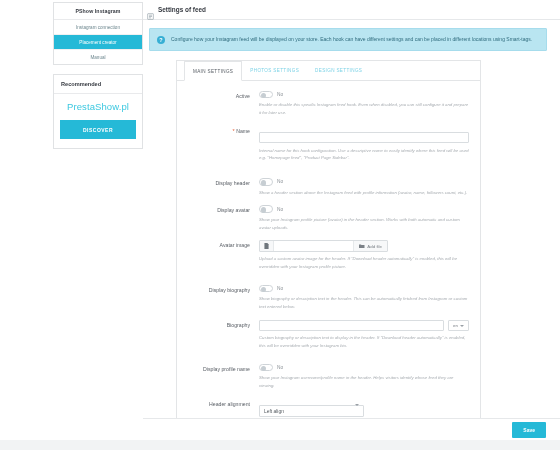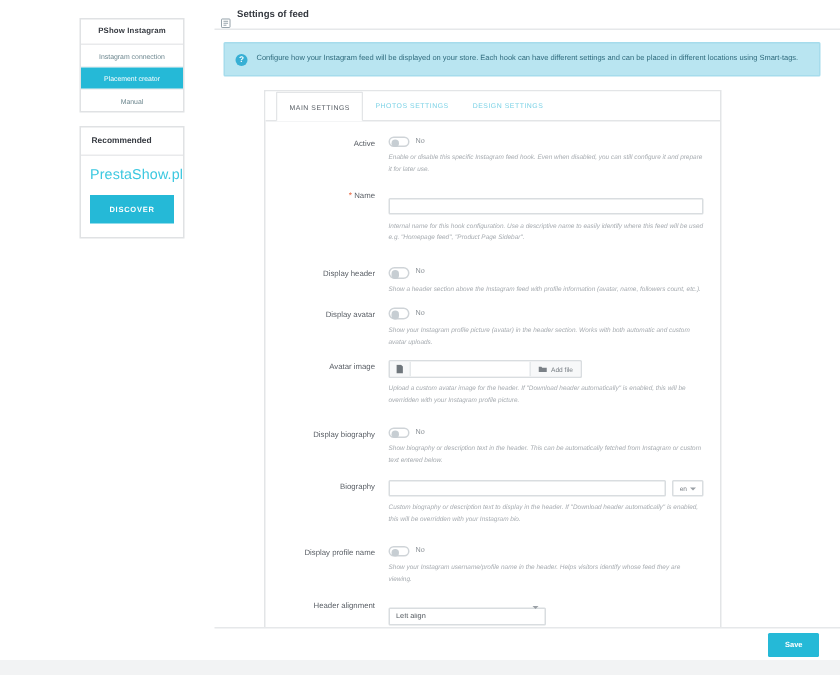--- a/index.html
+++ b/index.html
@@ -21,22 +21,22 @@
   .page-canvas {
     position: absolute;
     left: 53px; top: 0;
     width: 507px; height: 450px;
     background: #ffffff;
   }
 
   
   .sidebar {
     position: absolute;
-    left: 53px; top: 12px;
-    width: 70px;
+    left: 53px; top: 2px;
+    width: 90px;
   }
   .panel {
     background: #ffffff;
     border: 1px solid #e0e2e4;
     margin-bottom: 9px;
   }
   .panel-head {
     font-size: 5.2px;
     font-weight: bold;
     color: #363a41;

